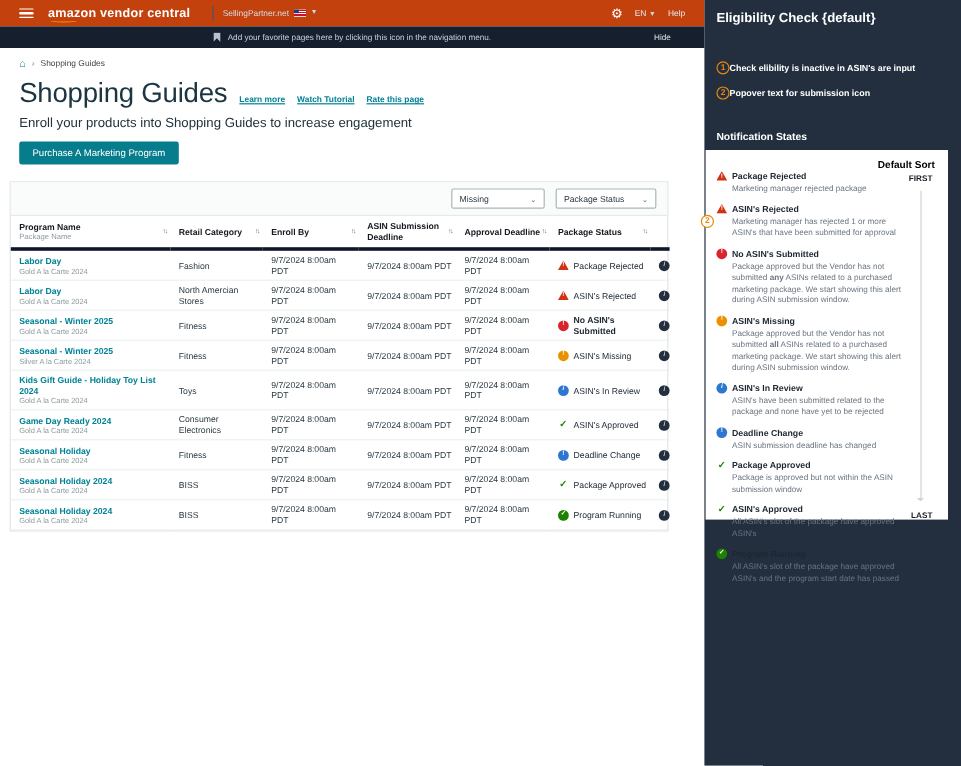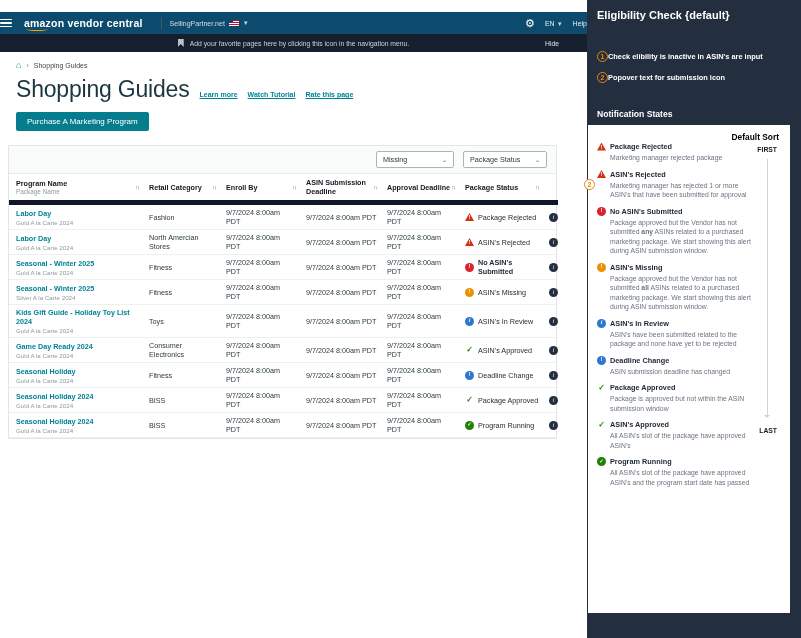--- a/index.html
+++ b/index.html
@@ -2,21 +2,21 @@
 <html><head>
 <meta charset="utf-8">
 <style>
   * { margin:0; padding:0; box-sizing:border-box; }
   html,body { width:801px; height:638px; overflow:hidden; background:#fff;
     font-family:"Liberation Sans", sans-serif; }
 
   
   .left { position:absolute; left:0; top:0; width:587px; height:638px; background:#fff; }
 
-  .topbar { height:22px; background:#0c4a6e; color:#fff; display:flex; align-items:center; padding:0 0; font-size:8px;margin-top:12px; }
+  .topbar { height:22px; background:#c2410c; color:#fff; display:flex; align-items:center; padding:0 16px; font-size:8px; }
   .hamburger { width:12px; display:flex; flex-direction:column; gap:2px; margin-right:12px; cursor:pointer; }
   .hamburger span { display:block; height:1.5px; background:#fff; border-radius:1px; }
   .logo { font-size:10.5px; font-weight:bold; letter-spacing:.2px; white-space:nowrap; position:relative; padding-right:10px; }
   .logo .smile { position:absolute; left:2px; top:10px; width:22px; height:4px; border-bottom:1.5px solid #ff9900; border-radius:0 0 60% 60%; }
   .topdiv { width:1px; height:12px; background:#4a5668; margin:0 8px; }
   .acct { font-size:7px; color:#d8dee6; display:flex; align-items:center; gap:4px; }
   .flag { width:10px; height:6px; position:relative; background:repeating-linear-gradient(#c8102e 0 1px,#fff 1px 2px); }
   .flag::before { content:""; position:absolute; left:0; top:0; width:4px; height:3px; background:#1d3c78; }
   .caret { font-size:6px; color:#cfd6de; }
   .top-right { margin-left:auto; display:flex; align-items:center; gap:10px; }
@@ -41,21 +41,21 @@
 
   .card { margin:14px 0 0 8px; width:549px; border:1px solid #e3e6e6; background:#fff; }
   .filterbar { background:#fafbfb; border-bottom:1px solid #e7eaea; padding:5px 9px; display:flex; justify-content:flex-end; gap:9px; }
   .select { background:#fff; border:1px solid #aab7b8; border-radius:2px; font-size:7.2px; color:#2b3a42;
     padding:3px 6px; display:flex; align-items:center; justify-content:space-between; cursor:pointer; }
   .select.program { width:78px; } .select.pkg { width:84px; }
   .sel-caret { font-size:6px; color:#555; margin-left:8px; }
 
   table { width:100%; border-collapse:collapse; table-layout:fixed; }
   th { font-size:7.2px; color:#16191f; text-align:left; font-weight:bold; padding:4px 3px 4px 7px;
-    border-bottom:5px solid #0f172a; vertical-align:middle; }
+    border-bottom:3px solid #0f172a; vertical-align:middle; }
   .th-inner { display:flex; align-items:center; justify-content:space-between; }
   .th-sub { font-weight:normal; color:#8d9a9b; font-size:6.4px; }
   .sort { font-size:5.5px; color:#5a6570; letter-spacing:-1px; white-space:nowrap; cursor:pointer; }
   td { font-size:7.2px; color:#2b3a42; padding:3px 3px 3px 7px; border-bottom:1px solid #edf0f0; vertical-align:middle; height:17px; }
   .prog-link { color:#008296; font-weight:bold; cursor:pointer; }
   .pkg-sub { color:#8d9a9b; font-size:6.2px; margin-top:1px; }
   .status-cell { display:flex; align-items:center; gap:4px; }
   .status-label { color:#1d2731; }
   .status-label.bold { font-weight:bold; }
   .info-btn { width:9px; height:9px; border-radius:50%; background:#232f3e; color:#fff; font-size:6px;
@@ -75,21 +75,21 @@
   
   .panel { position:absolute; left:587px; top:0; width:214px; height:638px; background:#232f3e; color:#fff; }
   .panel-title { font-size:11px; font-weight:bold; padding:9px 10px 0 10px; }
   .annos { margin-top:30px; display:flex; flex-direction:column; gap:10px; padding:0 10px; }
   .anno { display:flex; align-items:center; }
   .num-circle { width:11px; height:11px; flex:0 0 11px; border:1.3px solid #e8880c; color:#e8880c; border-radius:50%;
     font-size:7px; font-weight:bold; display:flex; align-items:center; justify-content:center; background:transparent; }
   .anno-text { font-size:7.4px; font-weight:bold; color:#fff; }
 
   .notif-title { font-size:8.6px; font-weight:bold; padding:26px 10px 6px 10px; }
-  .notif-card { position:relative; margin-left:1px; width:202px; height:488px; background:#fff; color:#16191f; padding:7px 9px; }
+  .notif-card { position:relative; margin-left:1px; width:202px; height:308px; background:#fff; color:#16191f; padding:7px 9px; }
   .default-sort { text-align:right; font-size:8.4px; font-weight:bold; color:#000; padding-right:2px; }
   .first-label,.last-label { position:absolute; right:13px; font-size:6.8px; font-weight:bold; color:#16191f; }
   .first-label { top:21px; } .last-label { top:302px; }
   .sort-line { position:absolute; right:22px; top:34px; width:1px; height:258px; background:#cfd3d6; }
   .sort-line::after { content:""; position:absolute; left:-3px; bottom:-4px; border:3.5px solid transparent; border-top-color:#cfd3d6; }
 
   .states { width:162px; }
   .state { position:relative; margin-bottom:7px; }
   .state-head { display:flex; align-items:center; gap:4px; }
   .state-name { font-size:7.3px; font-weight:bold; color:#1d2731; }
@@ -133,20 +133,21 @@
     <span class="crumb-sep">›</span>
     <span>Shopping Guides</span>
   </div>
 
   <div class="title-row">
     <span class="page-title">Shopping Guides</span>
     <span class="title-link">Learn more</span>
     <span class="title-link">Watch Tutorial</span>
     <span class="title-link">Rate this page</span>
   </div>
+  <div class="subtitle">Enroll your products into Shopping Guides to increase engagement</div>
   <button class="cta-btn">Purchase A Marketing Program</button>
 
   <div class="card">
     <div class="filterbar">
       <div class="select program">
         <span>Missing</span>
           <span class="sel-caret">⌄</span>
       </div>
       <div class="select pkg">
         <span>Package Status</span>

